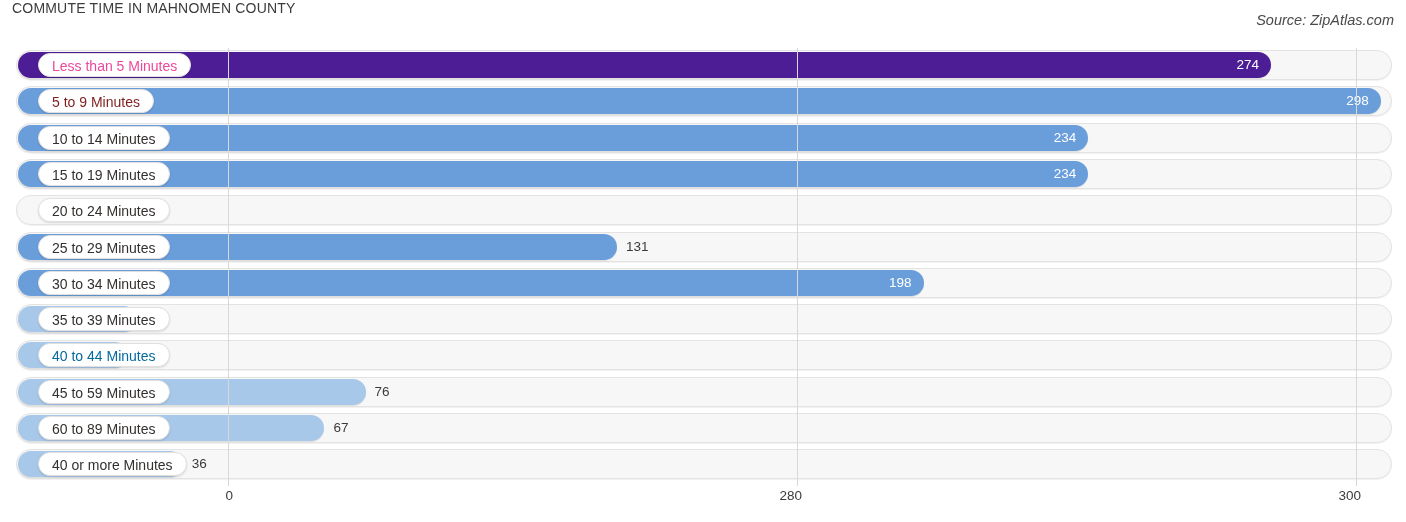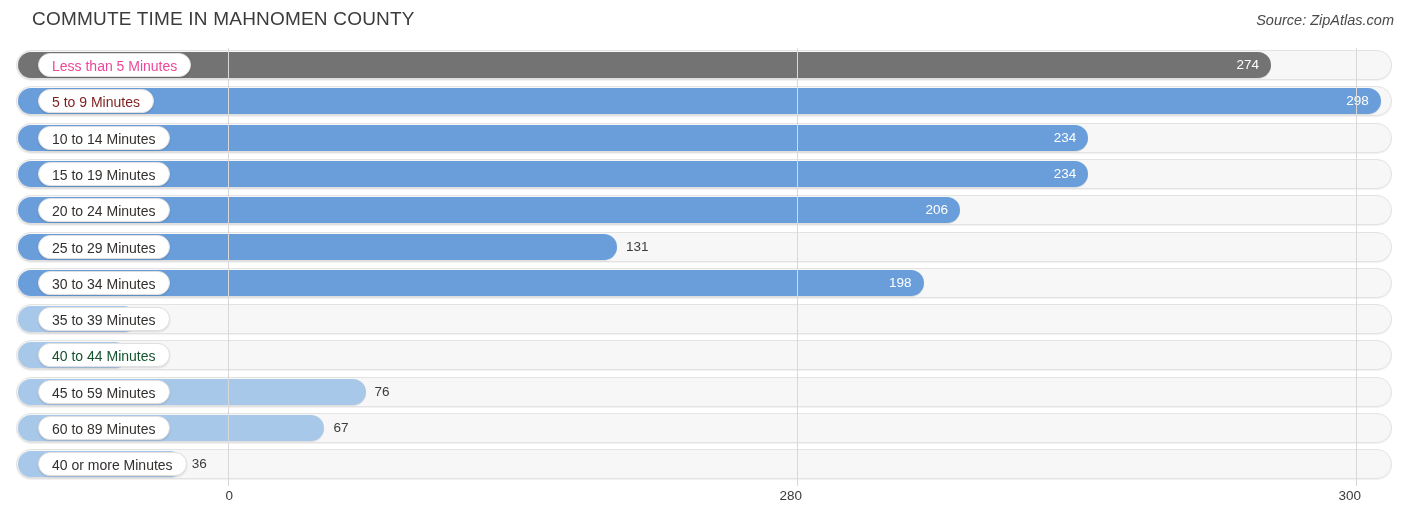--- a/index.html
+++ b/index.html
@@ -15,27 +15,26 @@
     width: 1406px;
     height: 522px;
     background: #ffffff;
     overflow: hidden;
   }
 
   
   #chart-title {
     position: absolute;
     left: 12px;
-    top: 8px;
-    font-size: 19px;
+    top: 0;
+    font-size: 14px;
     font-weight: 400;
     color: #3b3b3b;
     letter-spacing: 0.2px;
     white-space: nowrap;
-    margin-left: 20px;
   }
   #chart-source {
     position: absolute;
     right: 12px;
     top: 12px;
     font-size: 14.5px;
     font-style: italic;
     color: #4a4a4a;
     white-space: nowrap;
   }
@@ -148,21 +147,21 @@
   <div id="chart-title">COMMUTE TIME IN MAHNOMEN COUNTY</div>
 
   <div id="chart-source">Source: ZipAtlas.com</div>
 
   <div id="plot">
       <div class="gridline" style="left: 228px; background: rgb(216, 216, 216);"></div>
       <div class="gridline" style="left: 797px; background: rgb(216, 216, 216);"></div>
       <div class="gridline" style="left: 1356px; background: rgb(216, 216, 216);"></div>
       <div class="bar-row" style="top: 2px;">
         <div class="bar-track" style="background: rgb(247, 247, 247);"></div>
-        <div class="bar-fill" style="width: 1253.09px; background: #737373;">
+        <div class="bar-fill" style="width: 1253.09px; background: #4c1d95;">
           <span class="bar-value-in" style="color: rgb(255, 255, 255);">274</span>
         </div>
         <div class="bar-label" style="color: #ec4899;">Less than 5 Minutes</div>
       </div>
       <div class="bar-row" style="top: 38.3px;">
         <div class="bar-track" style="background: rgb(247, 247, 247);"></div>
         <div class="bar-fill" style="width: 1362.85px; background: rgb(106, 158, 219);">
           <span class="bar-value-in" style="color: rgb(255, 255, 255);">298</span>
         </div>
         <div class="bar-label" style="color: #7f1d1d;">5 to 9 Minutes</div>
@@ -176,23 +175,20 @@
       </div>
       <div class="bar-row" style="top: 110.9px;">
         <div class="bar-track" style="background: rgb(247, 247, 247);"></div>
         <div class="bar-fill" style="width: 1070.16px; background: rgb(106, 158, 219);">
           <span class="bar-value-in" style="color: rgb(255, 255, 255);">234</span>
         </div>
         <div class="bar-label" style="color: rgb(51, 48, 46);">15 to 19 Minutes</div>
       </div>
       <div class="bar-row" style="top: 147.2px;">
         <div class="bar-track" style="background: rgb(247, 247, 247);"></div>
-        <div class="bar-fill" style="width: 942.107px; background: rgb(106, 158, 219);">
-          <span class="bar-value-in" style="color: rgb(255, 255, 255);">206</span>
-        </div>
         <div class="bar-label" style="color: rgb(51, 48, 46);">20 to 24 Minutes</div>
       </div>
       <div class="bar-row" style="top: 183.5px;">
         <div class="bar-track" style="background: rgb(247, 247, 247);"></div>
         <div class="bar-fill" style="width: 599.107px; background: rgb(106, 158, 219);"></div>
         <span class="bar-value-out" style="left: 610.107px; color: rgb(59, 59, 59); text-align: right;">131</span>
         <div class="bar-label" style="color: rgb(51, 48, 46);">25 to 29 Minutes</div>
       </div>
       <div class="bar-row" style="top: 219.8px;">
         <div class="bar-track" style="background: rgb(247, 247, 247);"></div>
@@ -204,21 +200,21 @@
       <div class="bar-row" style="top: 256.1px;">
         <div class="bar-track" style="background: rgb(247, 247, 247);"></div>
         <div class="bar-fill" style="width: 118.907px; background: rgb(168, 200, 234);"></div>
         <span class="bar-value-out" style="left: 129.907px; color: rgb(59, 59, 59);">26</span>
         <div class="bar-label" style="color: rgb(51, 48, 46);">35 to 39 Minutes</div>
       </div>
       <div class="bar-row" style="top: 292.4px;">
         <div class="bar-track" style="background: rgb(247, 247, 247);"></div>
         <div class="bar-fill" style="width: 109.76px; background: rgb(168, 200, 234);"></div>
         <span class="bar-value-out" style="left: 120.76px; color: rgb(59, 59, 59);">24</span>
-        <div class="bar-label" style="color: #14532d;">40 to 44 Minutes</div>
+        <div class="bar-label" style="color: #0369a1;">40 to 44 Minutes</div>
       </div>
       <div class="bar-row" style="top: 328.7px;">
         <div class="bar-track" style="background: rgb(247, 247, 247);"></div>
         <div class="bar-fill" style="width: 347.573px; background: rgb(168, 200, 234);"></div>
         <span class="bar-value-out" style="left: 358.573px; color: rgb(59, 59, 59);">76</span>
         <div class="bar-label" style="color: rgb(51, 48, 46);">45 to 59 Minutes</div>
       </div>
       <div class="bar-row" style="top: 365px;">
         <div class="bar-track" style="background: rgb(247, 247, 247);"></div>
         <div class="bar-fill" style="width: 306.413px; background: rgb(168, 200, 234);"></div>

